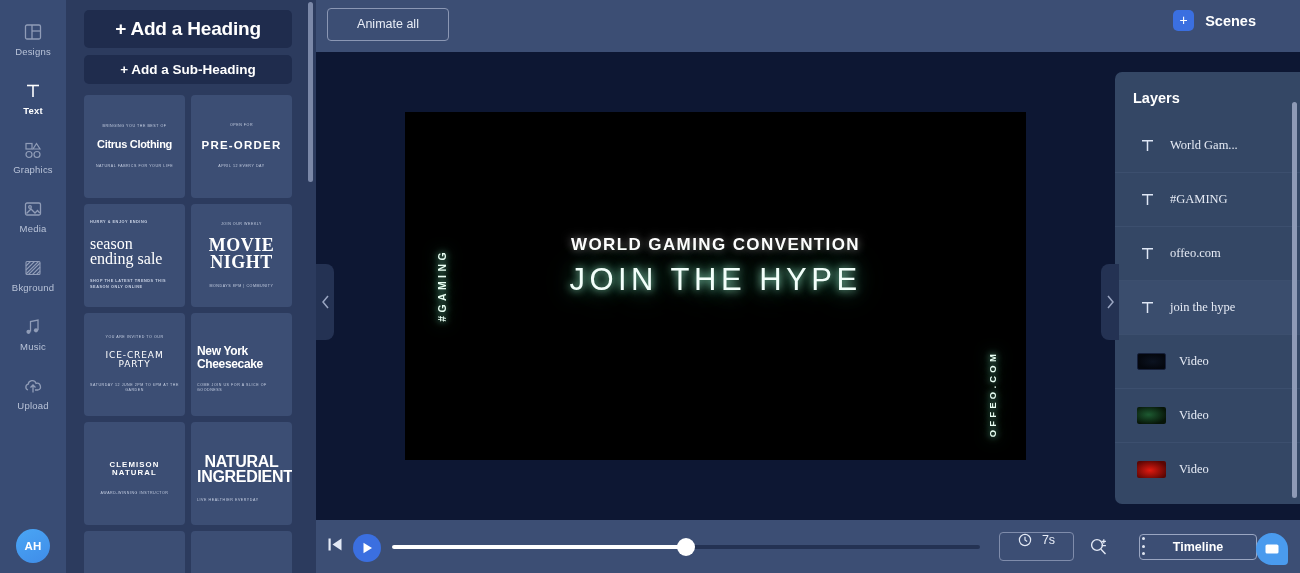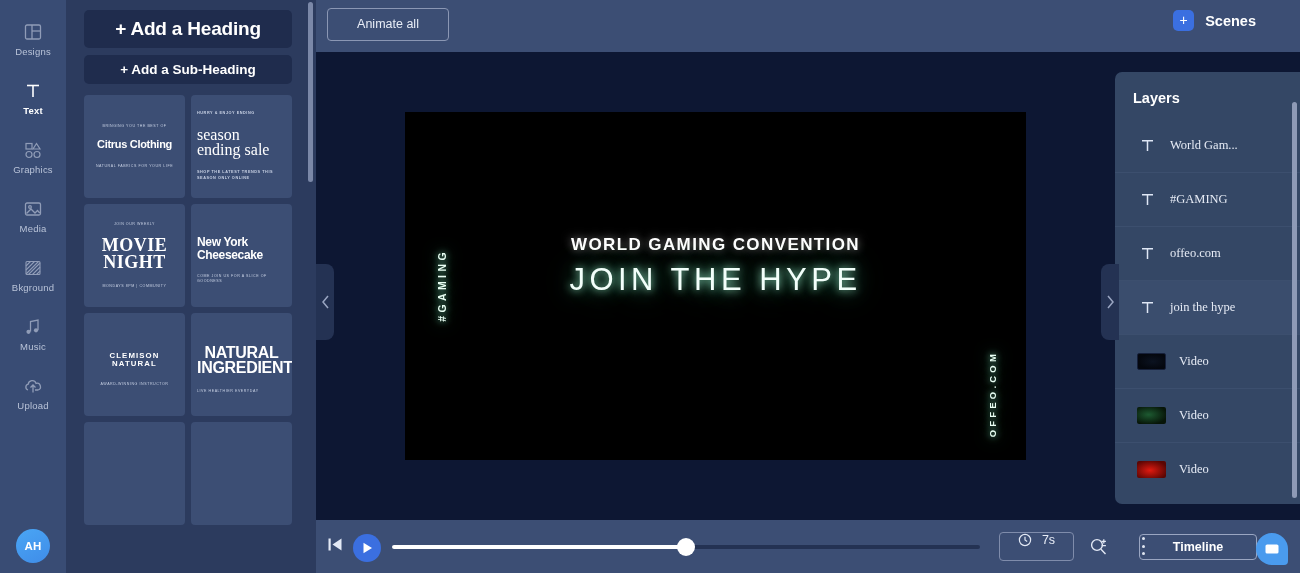--- a/index.html
+++ b/index.html
@@ -304,29 +304,39 @@
 
   <div id="panel">
     <button id="add-heading" class="add-btn">+ Add a Heading</button>
     <button id="add-subheading" class="add-btn">+ Add a Sub-Heading</button>
     <div id="tpl-grid">
         <div class="tpl s-citrus">
           <div class="t-sup">BRINGING YOU THE BEST OF</div>
           <div class="t-main">Citrus Clothing</div>
           <div class="t-sub">NATURAL FABRICS FOR YOUR LIFE</div>
         </div>
+        <div class="tpl s-preorder">
+          <div class="t-sup">OPEN FOR</div>
+          <div class="t-main">PRE-ORDER</div>
+          <div class="t-sub">APRIL 12 EVERY DAY</div>
+        </div>
         <div class="tpl s-season">
           <div class="t-sup">Hurry &amp; Enjoy Ending</div>
           <div class="t-main">season ending sale</div>
           <div class="t-sub">Shop the latest trends this season only online</div>
         </div>
         <div class="tpl s-movie">
           <div class="t-sup">JOIN OUR WEEKLY</div>
           <div class="t-main">MOVIE NIGHT</div>
           <div class="t-sub">MONDAYS 8PM | COMMUNITY</div>
+        </div>
+        <div class="tpl s-icecream">
+          <div class="t-sup">YOU ARE INVITED TO OUR</div>
+          <div class="t-main">ICE-CREAM PARTY</div>
+          <div class="t-sub">SATURDAY 12 JUNE 2PM TO 6PM AT THE GARDEN</div>
         </div>
         <div class="tpl s-nyc">
           <div class="t-main">New York Cheesecake</div>
           <div class="t-sub">Come join us for a slice of goodness</div>
         </div>
         <div class="tpl s-clemison">
           <div class="t-main">CLEMISON NATURAL</div>
           <div class="t-sub">Award-Winning Instructor</div>
         </div>
         <div class="tpl s-natural">

